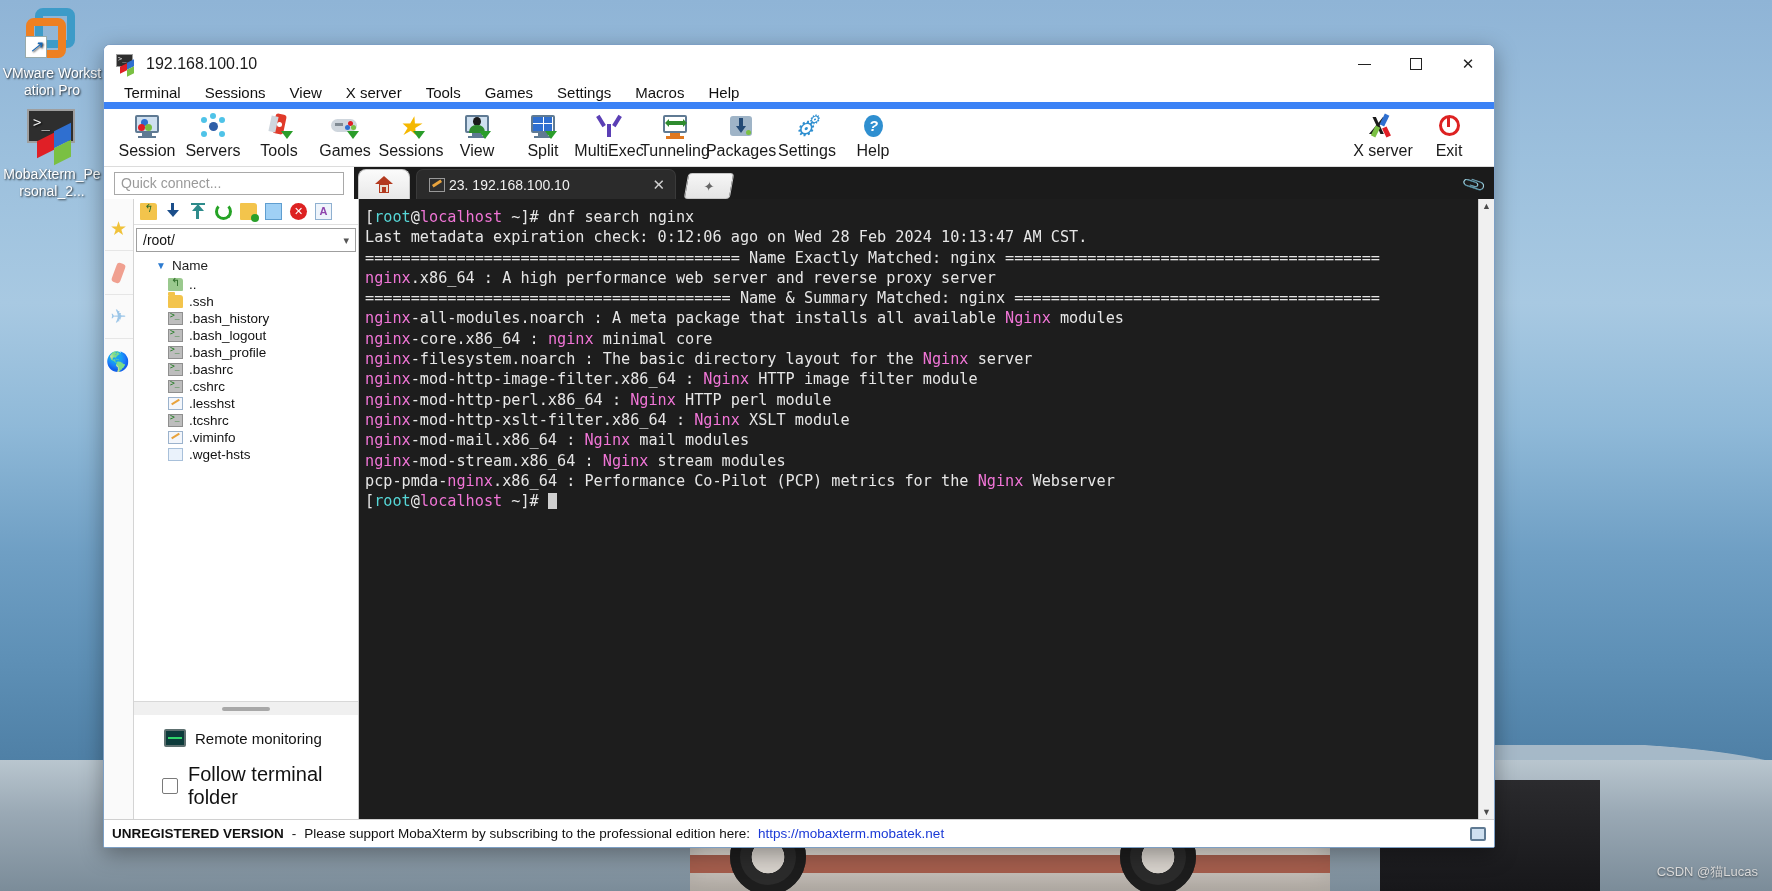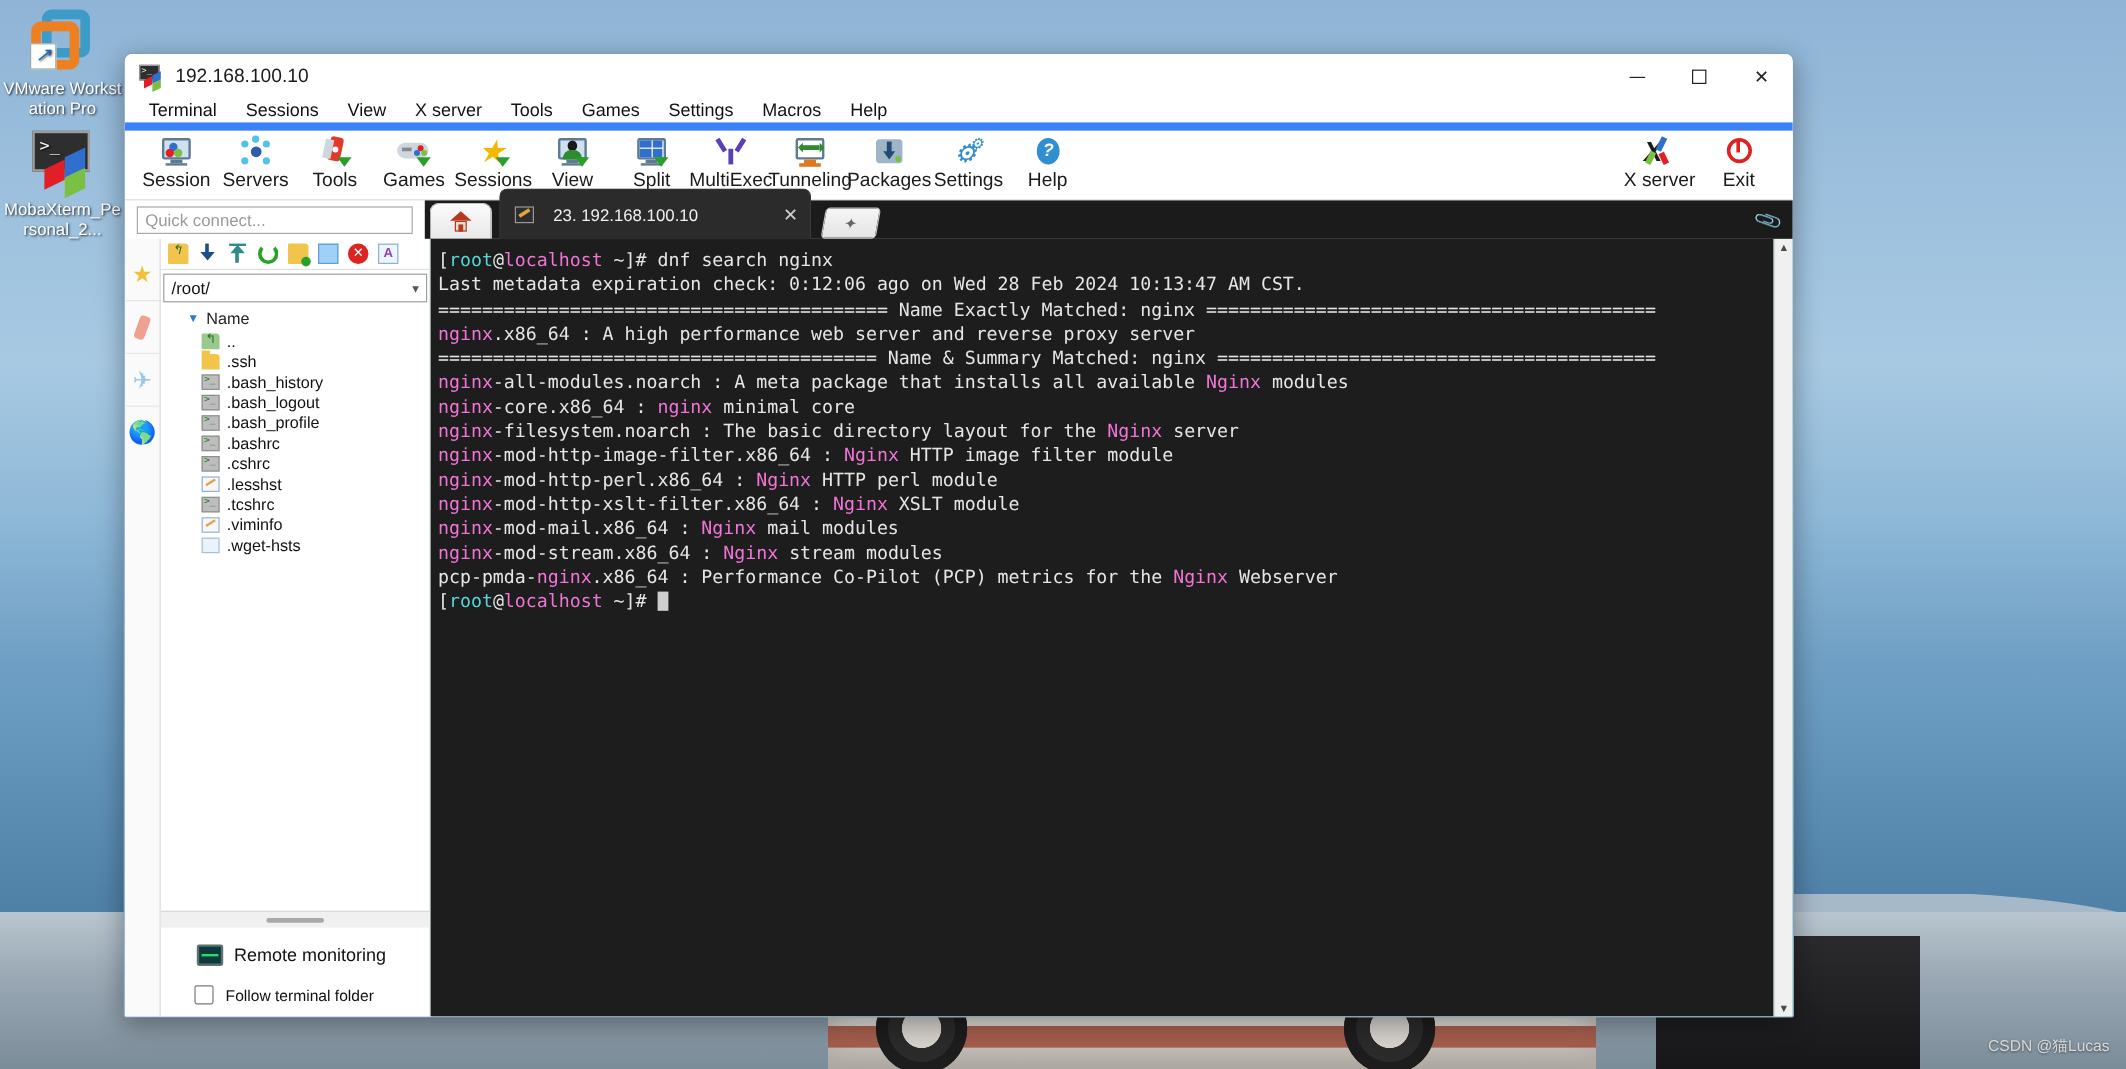--- a/index.html
+++ b/index.html
@@ -140,22 +140,22 @@
   .homebtn {
     width:52px; height:30px; background:linear-gradient(180deg,#fbfbfb,#e8e8e8);
     border:1px solid #c6c6c6; border-bottom:none; border-radius:8px 8px 0 0;
     display:flex;align-items:center;justify-content:center; margin-left:4px; cursor:default;
   }
   .home-ico { width:18px;height:18px;position:relative;}
   .home-roof{position:absolute;left:0;top:0;width:0;height:0;border-left:9px solid transparent;border-right:9px solid transparent;border-bottom:8px solid #b33a1f;}
   .home-body{position:absolute;left:4px;top:8px;width:10px;height:9px;background:#e6ddcf;border:1px solid #b33a1f;}
   .home-door{position:absolute;left:7px;top:11px;width:4px;height:6px;background:#b33a1f;}
   .tab {
-    height:42px; min-width:260px; background:#2b2b2b; color:#f0f0f0;
-    border-radius:7px 7px 0 0; display:flex; align-items:center; gap:16px;
+    height:30px; min-width:260px; background:#2b2b2b; color:#f0f0f0;
+    border-radius:7px 7px 0 0; display:flex; align-items:center; gap:4px;
     padding:0 10px 0 12px; font-size:14px; margin-left:6px; cursor:default;
     border:1px solid #3a3a3a; border-bottom:none;
   }
   .tab .pen { width:16px;height:14px; background:#2e2e2e; border:1px solid #999; position:relative;}
   .tab .pen::after{content:"";position:absolute;left:2px;top:3px;width:10px;height:3px;background:#e8a33d;transform:rotate(-32deg);}
   .tab .tclose { margin-left:auto; color:#cfcfcf; font-size:15px; padding-left:24px;}
   .newtab {
     width:46px;height:26px;background:linear-gradient(180deg,#f6f6f6,#e4e4e4);
     border:1px solid #c6c6c6; border-radius:4px; margin-left:10px;
     display:flex;align-items:center;justify-content:center;color:#666;font-size:13px;cursor:default;
@@ -199,21 +199,21 @@
   .fico.txt { background:#f3f6fb; border:1px solid #9bb2cc; }
   .fico.txt::after{content:"";position:absolute;left:2px;top:3px;width:9px;height:2px;background:#e8a33d;transform:rotate(-32deg);}
   .fico.plain { background:#eaf2fb; border:1px solid #a8c0da; }
 
   .sbsplit { height:14px; background:#f0f0f0; border-top:1px solid #d8d8d8; display:flex;align-items:center;justify-content:center;}
   .sbsplit i { width:48px;height:4px;background:#a8a8a8;border-radius:2px;display:block;}
   .sbfoot { padding:8px 0 0 0; }
   .rmon { display:flex; align-items:center; gap:9px; padding:6px 0 10px 30px; font-size:15px; color:#111; cursor:default;}
   .rmon .rico { width:22px;height:18px;background:#0d3b3b;border:2px solid #5d6f6f;border-radius:2px;position:relative;flex:none;}
   .rmon .rico::after{content:"";position:absolute;left:2px;top:6px;width:14px;height:2px;background:#2fd66a;}
-  .follow { display:flex; align-items:center; gap:10px; padding:6px 0 10px 28px; font-size:13px; color:#111;}
+  .follow { display:flex; align-items:center; gap:10px; padding:6px 0 10px 28px; font-size:20px; color:#111;}
   .cbox { width:16px;height:16px;border:1px solid #7a7a7a; background:#fff; border-radius:2px; flex:none;}
 
   
   .termwrap { flex:1; display:flex; min-width:0; background:#15803d; }
   .terminal {
     flex:1; background:#1d1d1d; color:#e6e6e6;
     font-family:"DejaVu Sans Mono", monospace; font-size:15.2px; line-height:20.3px;
     padding:8px 0 0 6px; white-space:pre; overflow:hidden;
   }
   .term-line { white-space:pre; }
@@ -588,15 +588,22 @@
 
     <div class="termwrap">
       <div class="terminal" id="terminal"><div class="term-line"><span class="c-white">[</span><span class="c-cyan">root</span><span class="c-white">@</span><span class="c-mag">localhost</span><span class="c-white"> ~]# dnf search nginx</span></div><div class="term-line"><span class="c-white">Last metadata expiration check: 0:12:06 ago on Wed 28 Feb 2024 10:13:47 AM CST.</span></div><div class="term-line"><span class="c-white">========================================= Name Exactly Matched: nginx =========================================</span></div><div class="term-line"><span class="c-mag">nginx</span><span class="c-white">.x86_64 : A high performance web server and reverse proxy server</span></div><div class="term-line"><span class="c-white">======================================== Name &amp; Summary Matched: nginx ========================================</span></div><div class="term-line"><span class="c-mag">nginx</span><span class="c-white">-all-modules.noarch : A meta package that installs all available </span><span class="c-mag">Nginx</span><span class="c-white"> modules</span></div><div class="term-line"><span class="c-mag">nginx</span><span class="c-white">-core.x86_64 : </span><span class="c-mag">nginx</span><span class="c-white"> minimal core</span></div><div class="term-line"><span class="c-mag">nginx</span><span class="c-white">-filesystem.noarch : The basic directory layout for the </span><span class="c-mag">Nginx</span><span class="c-white"> server</span></div><div class="term-line"><span class="c-mag">nginx</span><span class="c-white">-mod-http-image-filter.x86_64 : </span><span class="c-mag">Nginx</span><span class="c-white"> HTTP image filter module</span></div><div class="term-line"><span class="c-mag">nginx</span><span class="c-white">-mod-http-perl.x86_64 : </span><span class="c-mag">Nginx</span><span class="c-white"> HTTP perl module</span></div><div class="term-line"><span class="c-mag">nginx</span><span class="c-white">-mod-http-xslt-filter.x86_64 : </span><span class="c-mag">Nginx</span><span class="c-white"> XSLT module</span></div><div class="term-line"><span class="c-mag">nginx</span><span class="c-white">-mod-mail.x86_64 : </span><span class="c-mag">Nginx</span><span class="c-white"> mail modules</span></div><div class="term-line"><span class="c-mag">nginx</span><span class="c-white">-mod-stream.x86_64 : </span><span class="c-mag">Nginx</span><span class="c-white"> stream modules</span></div><div class="term-line"><span class="c-white">pcp-pmda-</span><span class="c-mag">nginx</span><span class="c-white">.x86_64 : Performance Co-Pilot (PCP) metrics for the </span><span class="c-mag">Nginx</span><span class="c-white"> Webserver</span></div><div class="term-line"><span class="c-white">[</span><span class="c-cyan">root</span><span class="c-white">@</span><span class="c-mag">localhost</span><span class="c-white"> ~]# </span><span class="cursor"></span></div></div>
       <div class="scroll">
         <span class="ar">▲</span>
         <span class="ar">▼</span>
       </div>
     </div>
   </div>
 
+  <div class="statusbar">
+    <span class="unreg">UNREGISTERED VERSION</span>
+    <span class="msg">-</span>
+    <span class="msg">Please support MobaXterm by subscribing to the professional edition here:</span>
+    <span class="lnk">https://mobaxterm.mobatek.net</span>
+    <span class="sicon"></span>
+  </div>
 </div>
 
 <div class="watermark">CSDN @猫Lucas</div>
 
 </body></html>

